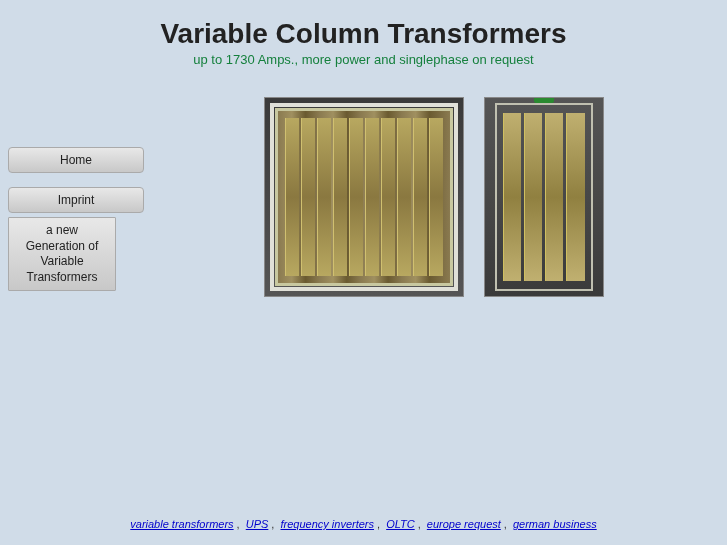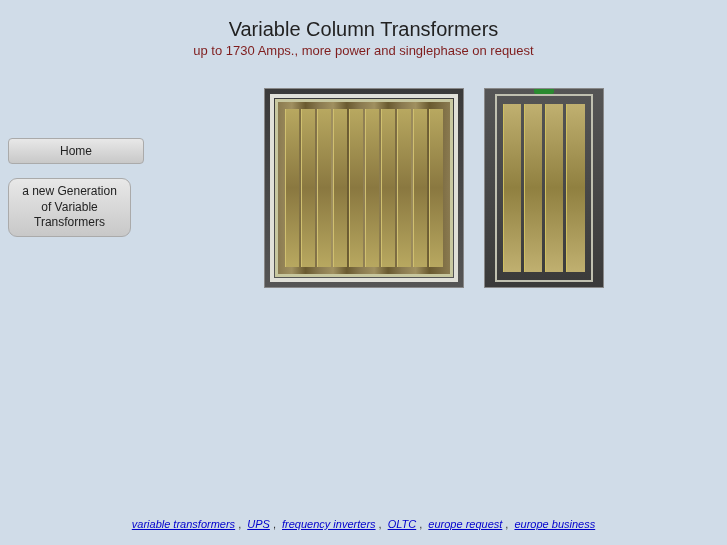--- a/index.html
+++ b/index.html
@@ -17,27 +17,27 @@
       min-height: 545px;
       padding: 0;
     }
 
     
     .header {
       text-align: center;
       padding: 18px 0 10px 0;
     }
     .header-title {
-      font-size: 20px;
-      font-weight: normal;
+      font-size: 28px;
+      font-weight: bold;
       color: #222;
     }
     .header-subtitle {
       font-size: 13px;
-      color: #7f1d1d;
+      color: #15803d;
       margin-top: 2px;
     }
 
     
     .main-area {
       display: flex;
       flex-direction: row;
       flex: 1;
       padding: 10px 0 0 0;
     }
@@ -61,25 +61,25 @@
       border-radius: 4px;
       text-align: center;
       font-size: 12px;
       color: #222;
       cursor: pointer;
       text-decoration: none;
       display: block;
     }
 
     .nav-button-multiline {
-      width: 123px;
+      width: 108px;
       padding: 5px 8px;
       background: linear-gradient(to bottom, #e8e8e8, #c8c8c8);
       border: 1px solid #aaa;
-      border-radius: 9px;
+      border-radius: 1px;
       text-align: center;
       font-size: 12px;
       color: #222;
       cursor: pointer;
       text-decoration: none;
       display: block;
       line-height: 1.3;
     }
 
     .nav-spacer {
@@ -223,20 +223,21 @@
   <div class="header">
     <div class="header-title">Variable Column Transformers</div>
     <div class="header-subtitle">up to 1730 Amps., more power and singlephase on request</div>
   </div>
 
   <div class="main-area">
 
     <div class="sidebar">
       <a class="nav-button" href="#">Home</a>
       <div class="nav-spacer"></div>
+      <a class="nav-button" href="#">Imprint</a>
       <a class="nav-button-multiline" href="#">a new Generation of Variable Transformers</a>
     </div>
 
     <div class="images-area">
       <div class="images-row">
 
         <div class="transformer-img transformer-img-large large-transformer">
           <div class="frame-white"></div>
           <div class="columns-inner">
             <div class="col-bar"></div>
@@ -267,16 +268,16 @@
     </div>
 
   </div>
 
   <div class="footer">
     <a href="#">variable transformers</a>,
     <a href="#">UPS</a>,
     <a href="#">frequency inverters</a>,
     <a href="#">OLTC</a>,
     <a href="#">europe request</a>,
-    <a href="#">europe business</a>
+    <a href="#">german business</a>
   </div>
 
 </div>
 
 </body></html>

